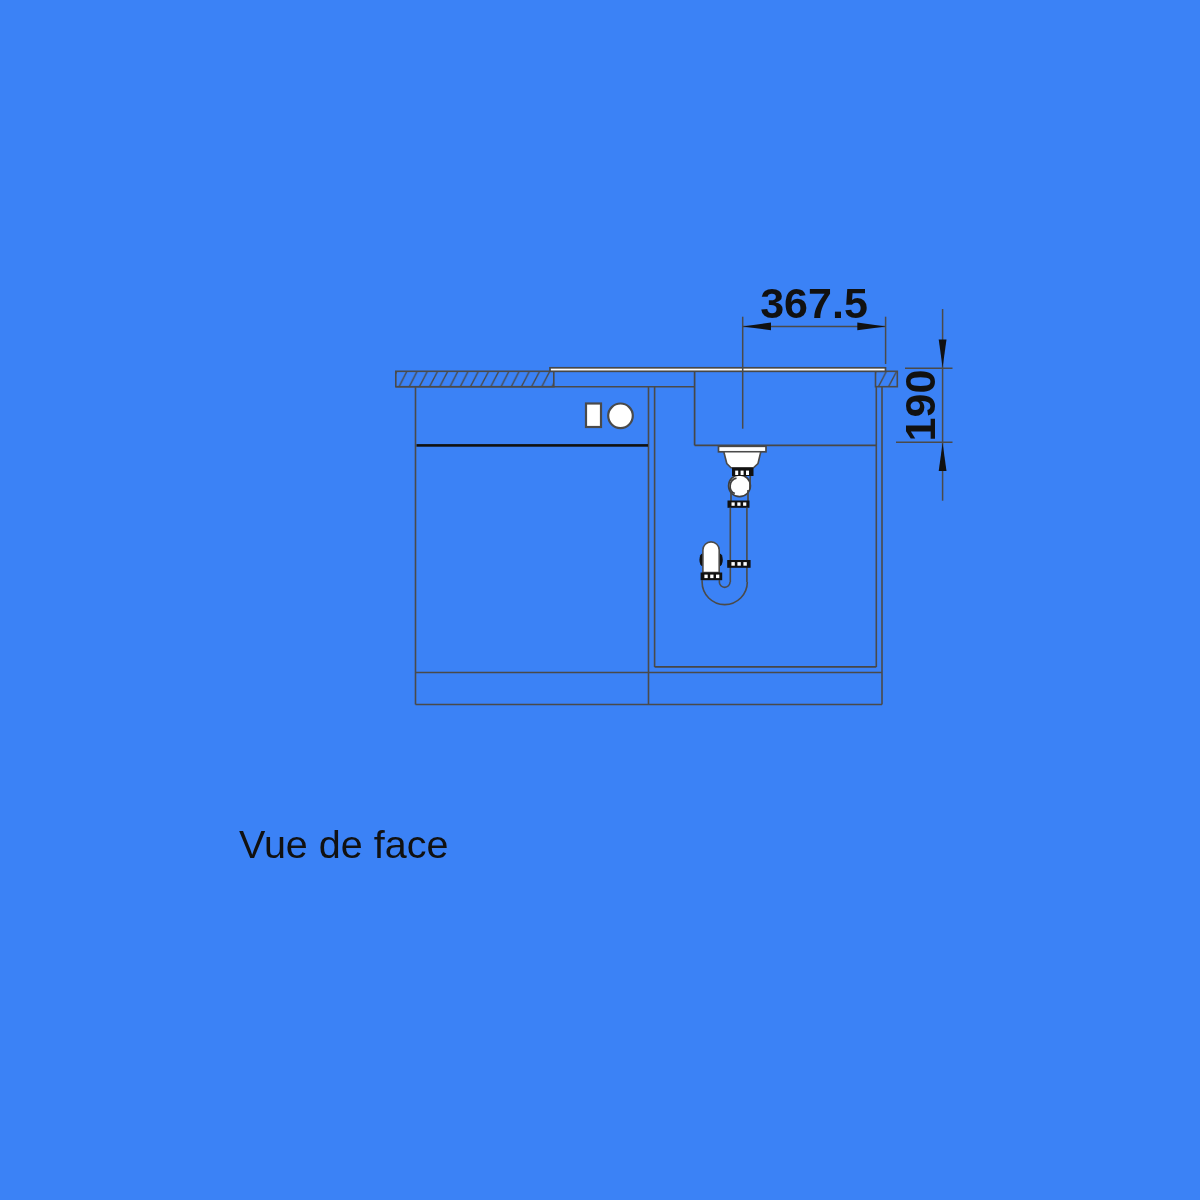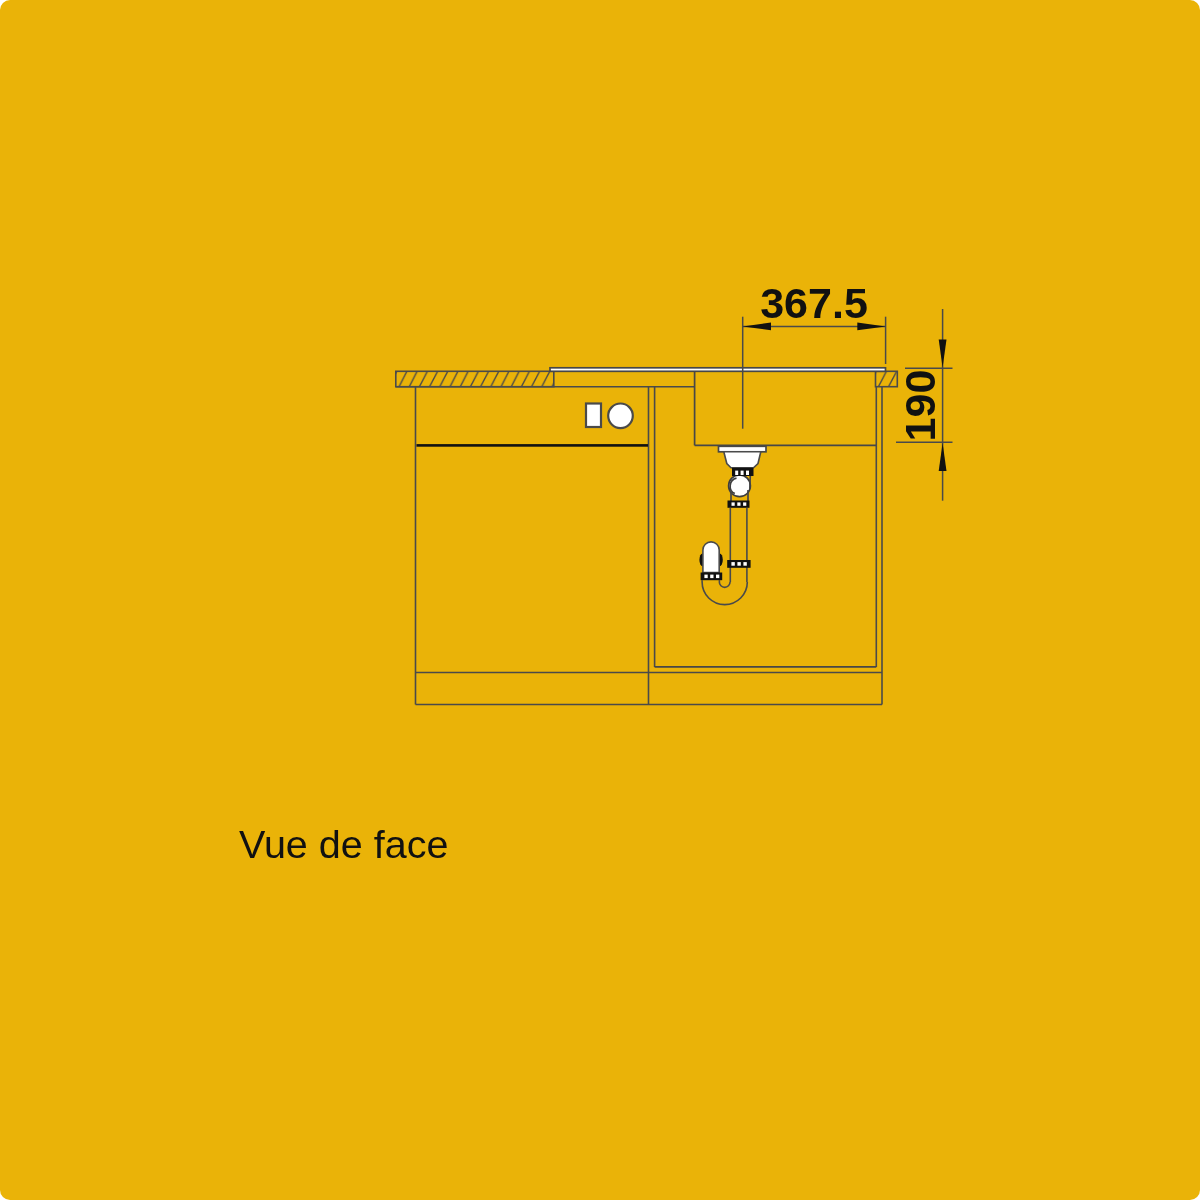--- a/index.html
+++ b/index.html
@@ -1,16 +1,16 @@
 <!DOCTYPE html>
 <html><head>
 <meta charset="utf-8">
 <style>
   html,body{margin:0;padding:0;background:#ffffff;}
-  .page{width:1200px;height:1200px;position:relative;background:#eab308;overflow:hidden;border-radius:10px;}
+  .page{width:1200px;height:1200px;position:relative;background:#3b82f6;overflow:hidden;}
   text{font-family:"Liberation Sans",sans-serif;}
 </style>
 </head>
 <body>
 <div class="page">
 <svg style="filter:blur(0.4px)" width="1200" height="1200" viewBox="0 0 1200 1200">
 <defs>
   <pattern id="hatch" patternUnits="userSpaceOnUse" x="0" y="371.3" width="10.2" height="15.4">
     <line x1="1.2" y1="15.4" x2="9.2" y2="0" stroke="#4a4a4a" stroke-width="1.4"></line>
   </pattern>

